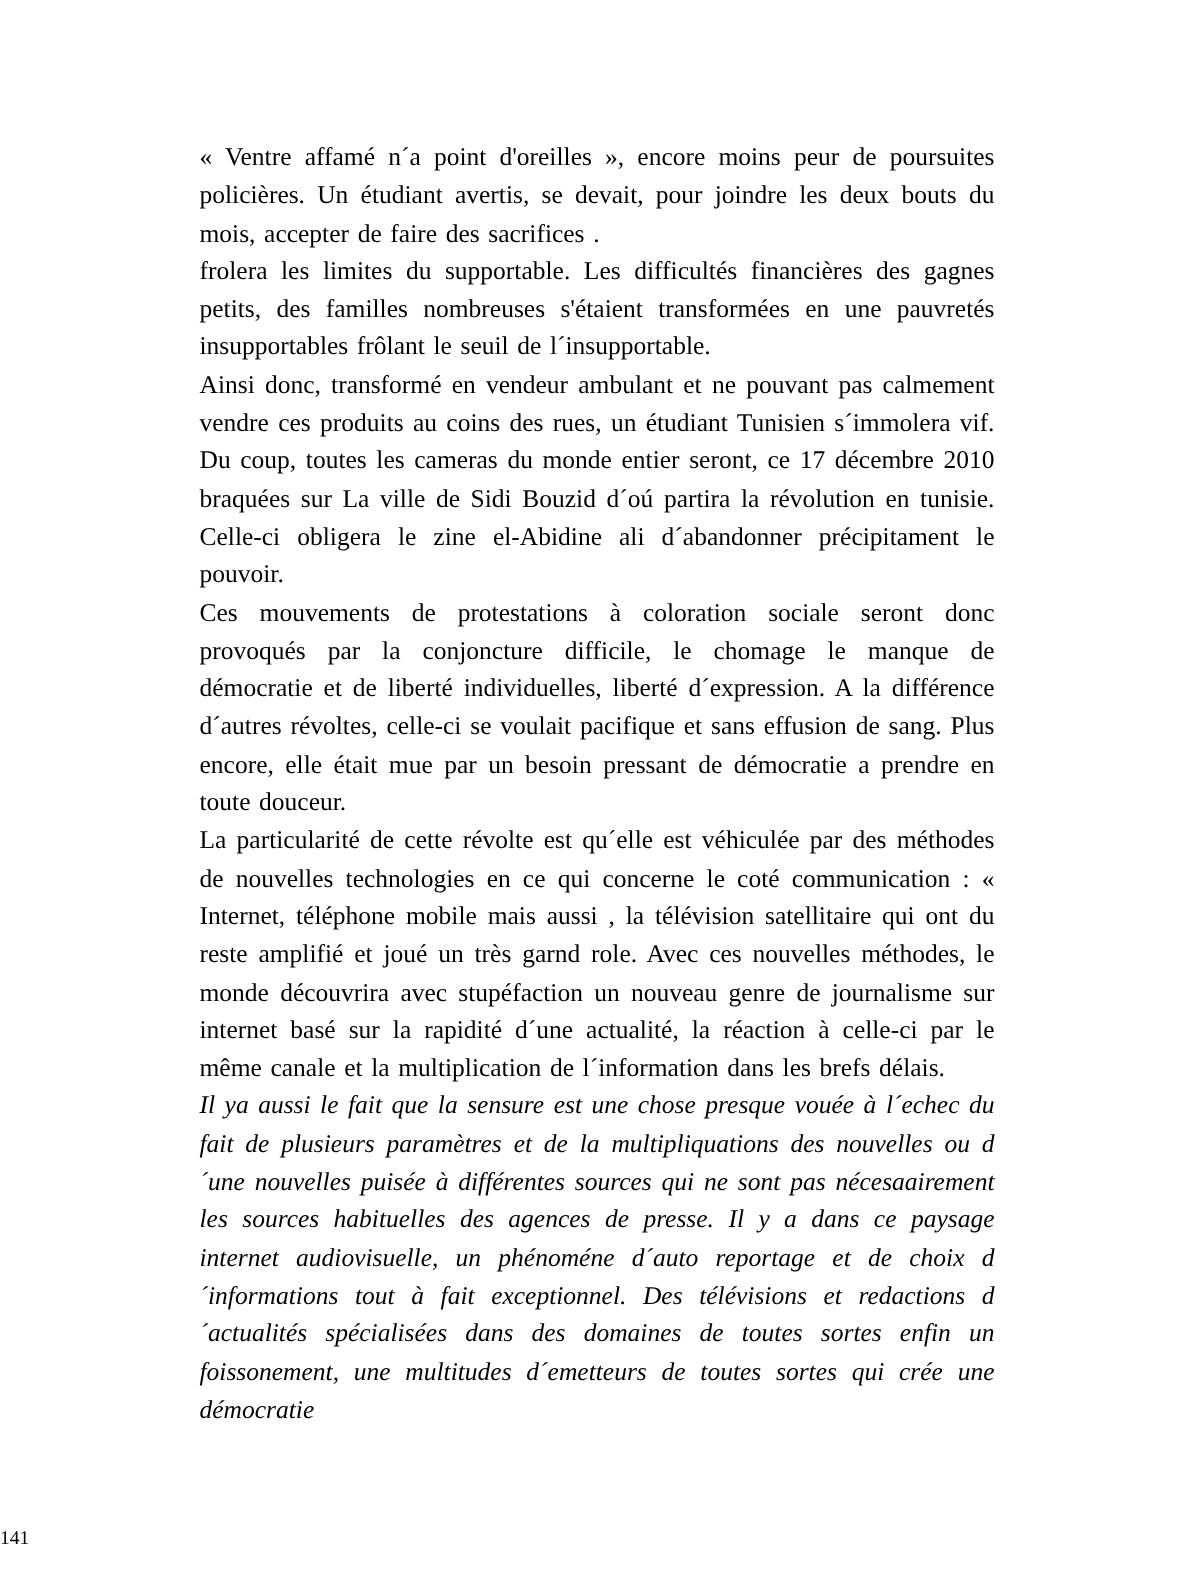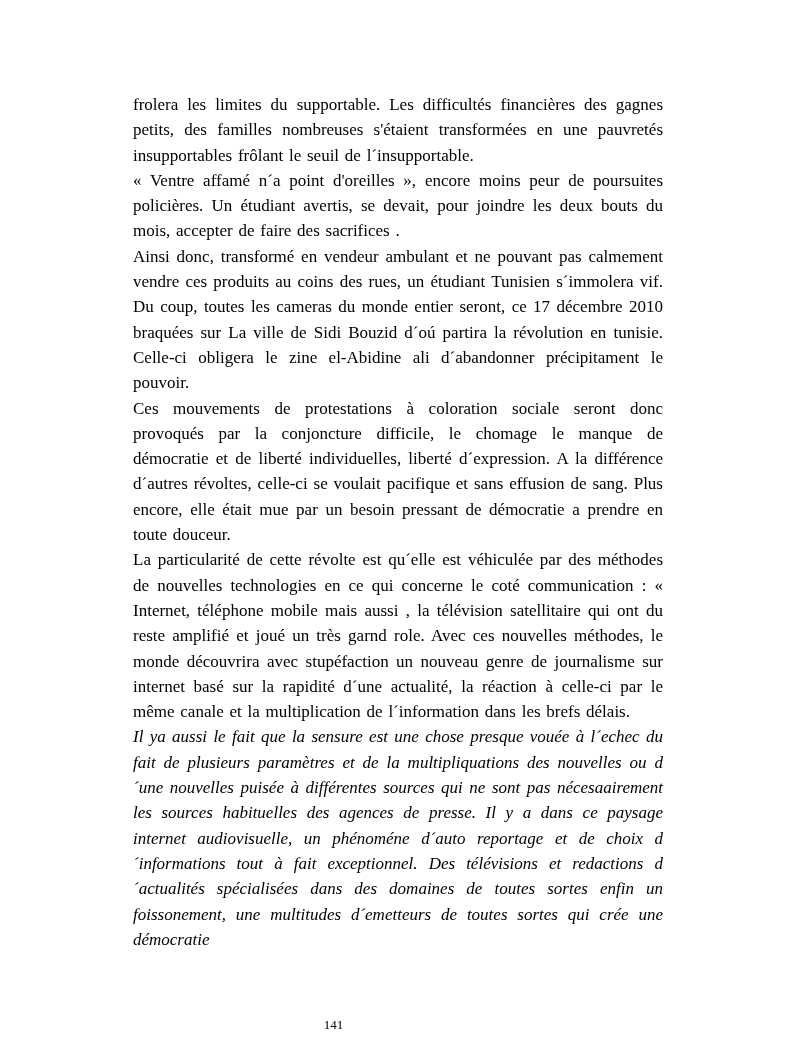--- a/index.html
+++ b/index.html
@@ -39,31 +39,30 @@
   }
   .text-block p.justify-last {
     text-align-last: justify;
     font-style: italic;
   }
   .page-number {
     position: absolute;
     bottom: 30px;
     left: 0;
     width: 667px;
-    text-align: center;
     font-size: 13px;
     color: #000000;
   }
 </style>
 </head>
 <body>
 
 <div class="page">
   <div class="text-block">
+    <p>« Ventre affamé n´a point d'oreilles », encore moins peur de poursuites policières. Un étudiant avertis, se devait, pour joindre les deux bouts du mois, accepter de faire des sacrifices .</p>
     <p>frolera  les limites du supportable. Les difficultés financières des gagnes petits, des familles nombreuses s'étaient transformées en une pauvretés insupportables frôlant le seuil de l´insupportable.</p>
-    <p>« Ventre affamé n´a point d'oreilles », encore moins peur de poursuites policières. Un étudiant avertis, se devait, pour joindre les deux bouts du mois, accepter de faire des sacrifices .</p>
     <p>Ainsi donc, transformé en vendeur ambulant et ne pouvant pas calmement vendre ces produits au coins des rues, un étudiant Tunisien s´immolera vif. Du coup, toutes les cameras du monde entier seront, ce 17 décembre 2010 braquées sur La ville de Sidi Bouzid d´oú partira la révolution en tunisie. Celle-ci obligera le zine el-Abidine ali d´abandonner précipitament le pouvoir.</p>
     <p>Ces mouvements de protestations à coloration sociale seront donc provoqués par la conjoncture difficile, le chomage le manque de démocratie et de liberté individuelles, liberté d´expression.  A la différence d´autres révoltes, celle-ci se voulait pacifique et sans effusion de sang. Plus encore, elle était mue par un besoin pressant de démocratie a prendre en toute douceur.</p>
     <p>La particularité de cette révolte est qu´elle est véhiculée par des méthodes de nouvelles technologies en ce qui concerne le coté communication :  « Internet,   téléphone mobile mais aussi  , la télévision satellitaire qui ont du reste amplifié et joué un très garnd role.   Avec ces nouvelles méthodes, le monde découvrira avec stupéfaction un nouveau genre de journalisme sur internet basé sur la rapidité d´une actualité, la réaction à celle-ci par le même canale et la multiplication de l´information dans les brefs délais.</p>
     <p class="justify-last">Il ya aussi le fait que la sensure est une chose presque vouée à l´echec du fait de plusieurs paramètres et de la multipliquations des nouvelles ou d´une nouvelles puisée à différentes sources qui ne sont pas nécesaairement les sources habituelles des agences de presse. Il y a dans ce paysage internet audiovisuelle, un phénoméne d´auto reportage et de choix d´informations tout à fait exceptionnel. Des télévisions et redactions d´actualités spécialisées dans des domaines de toutes sortes enfin un foissonement, une multitudes d´emetteurs de toutes sortes qui crée une démocratie</p>
   </div>
   <div class="page-number">141</div>
 </div>
 
 </body></html>

